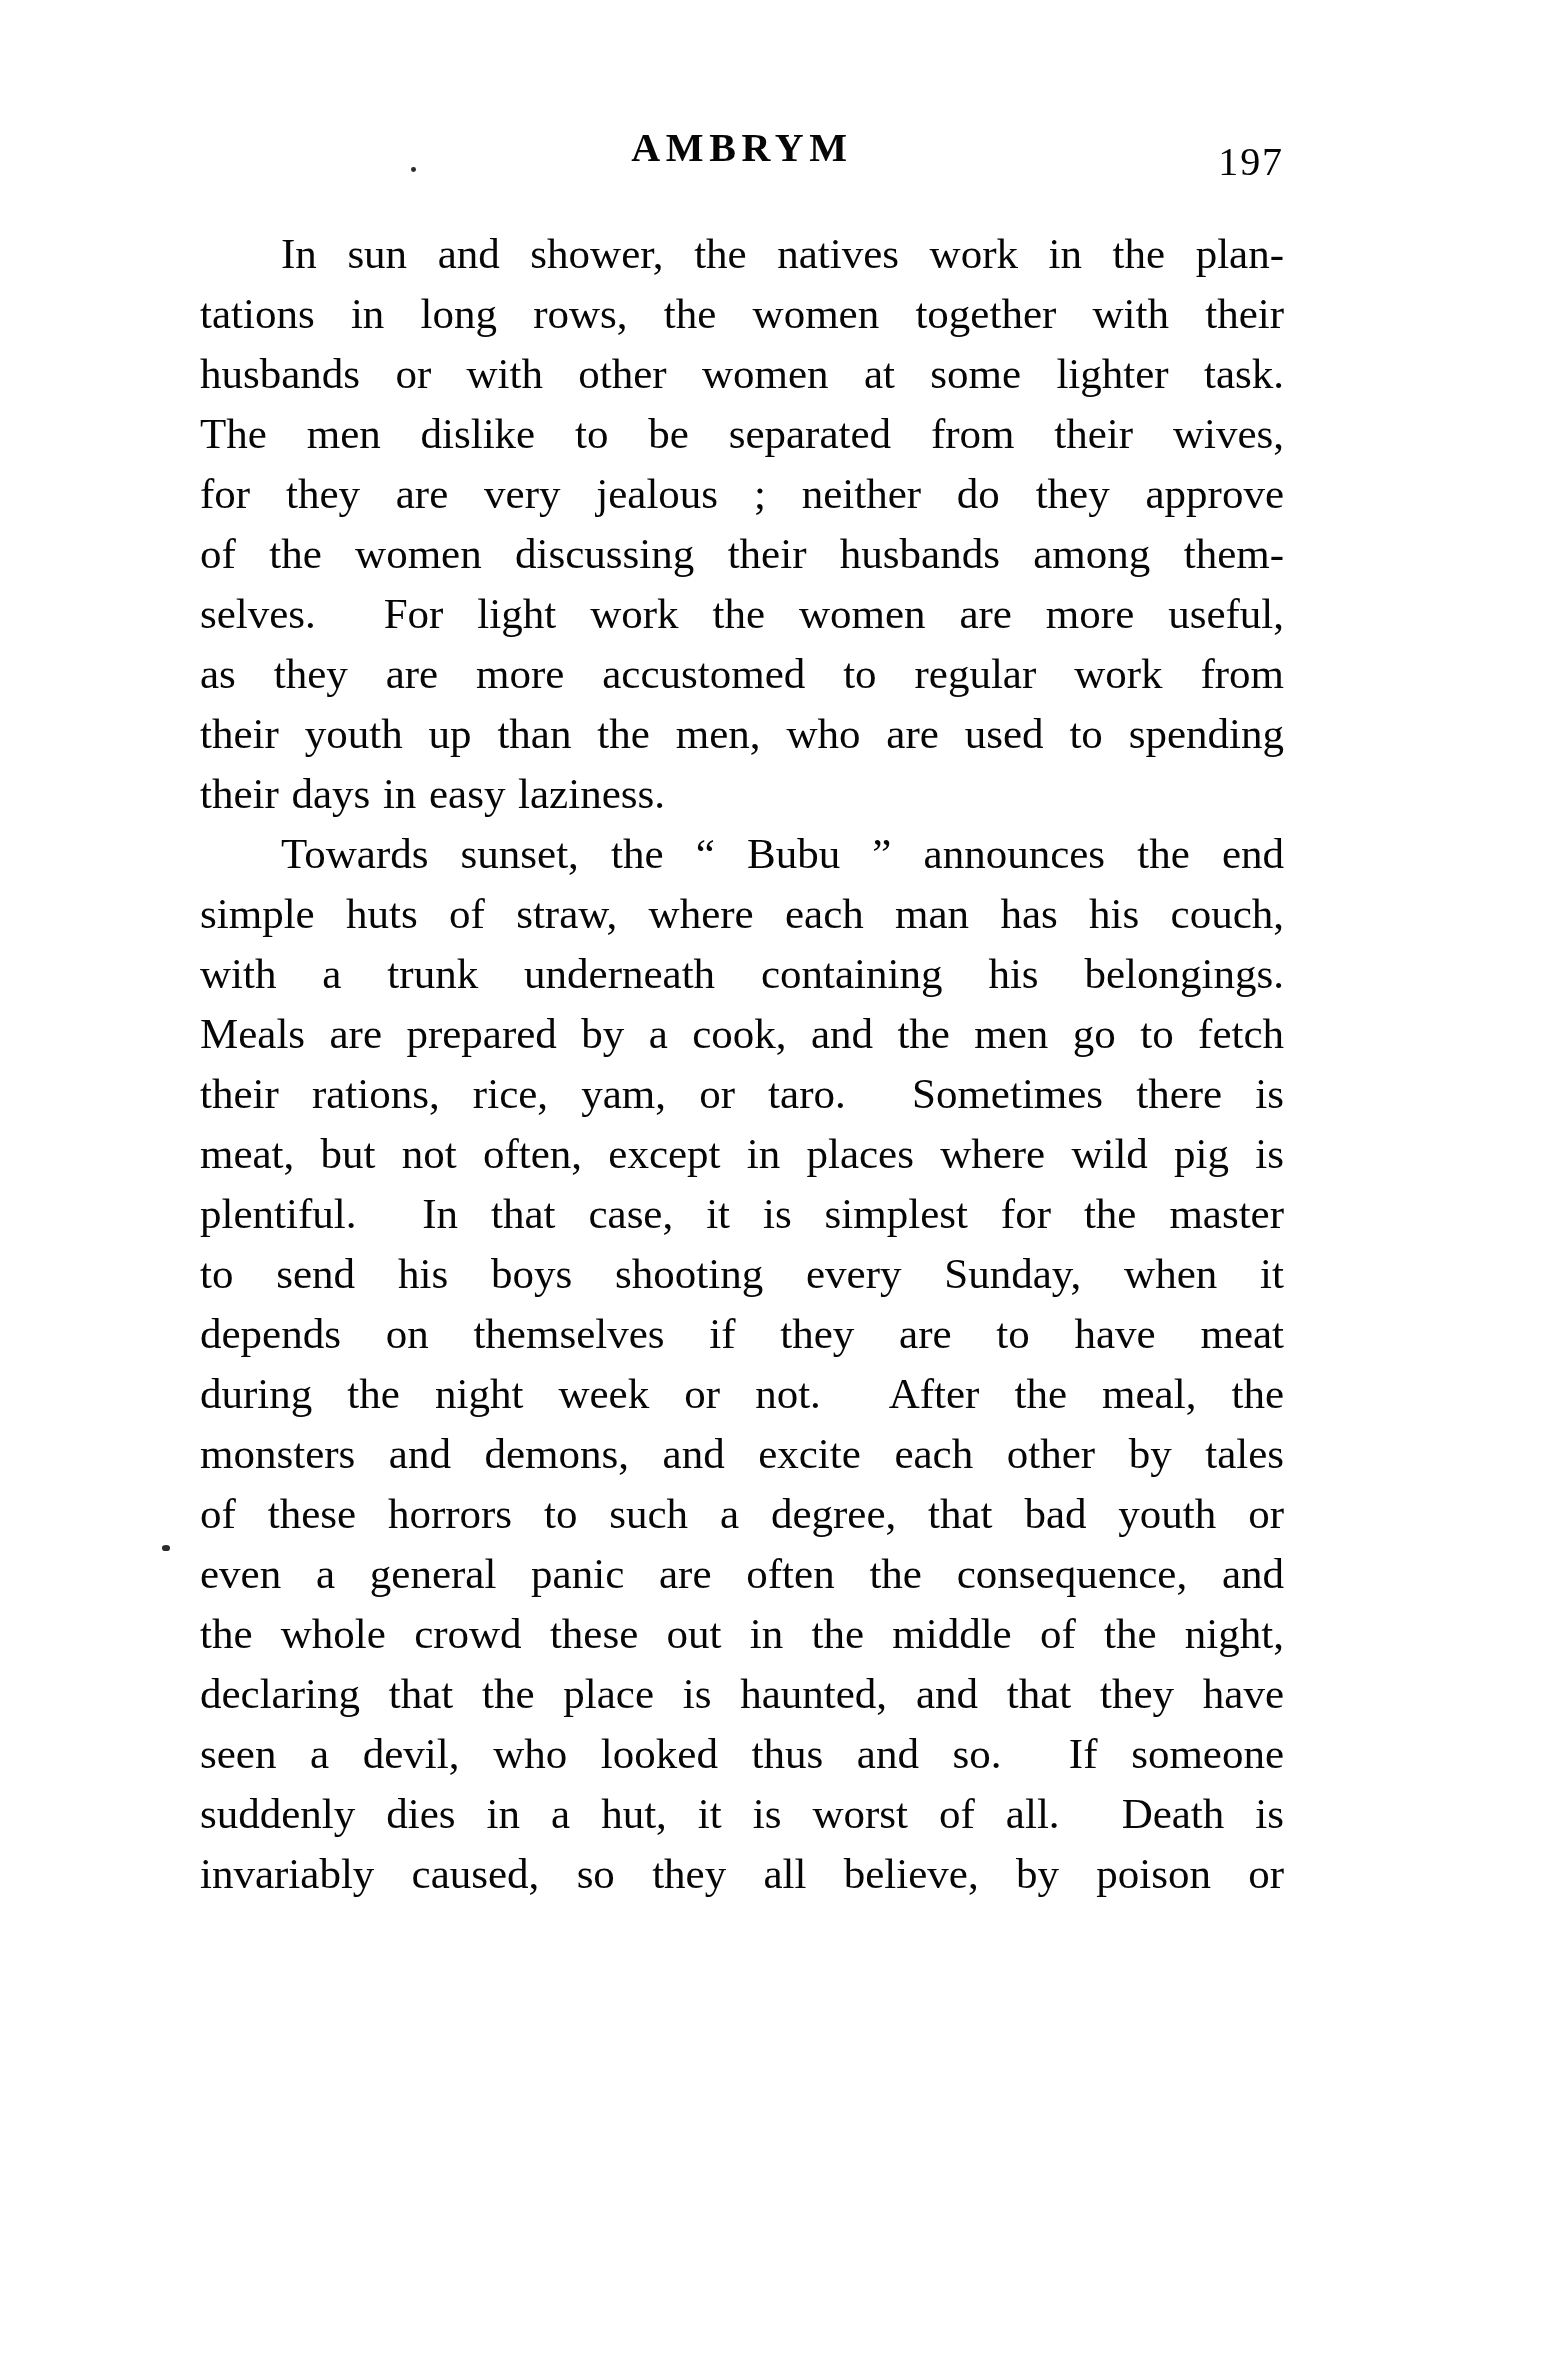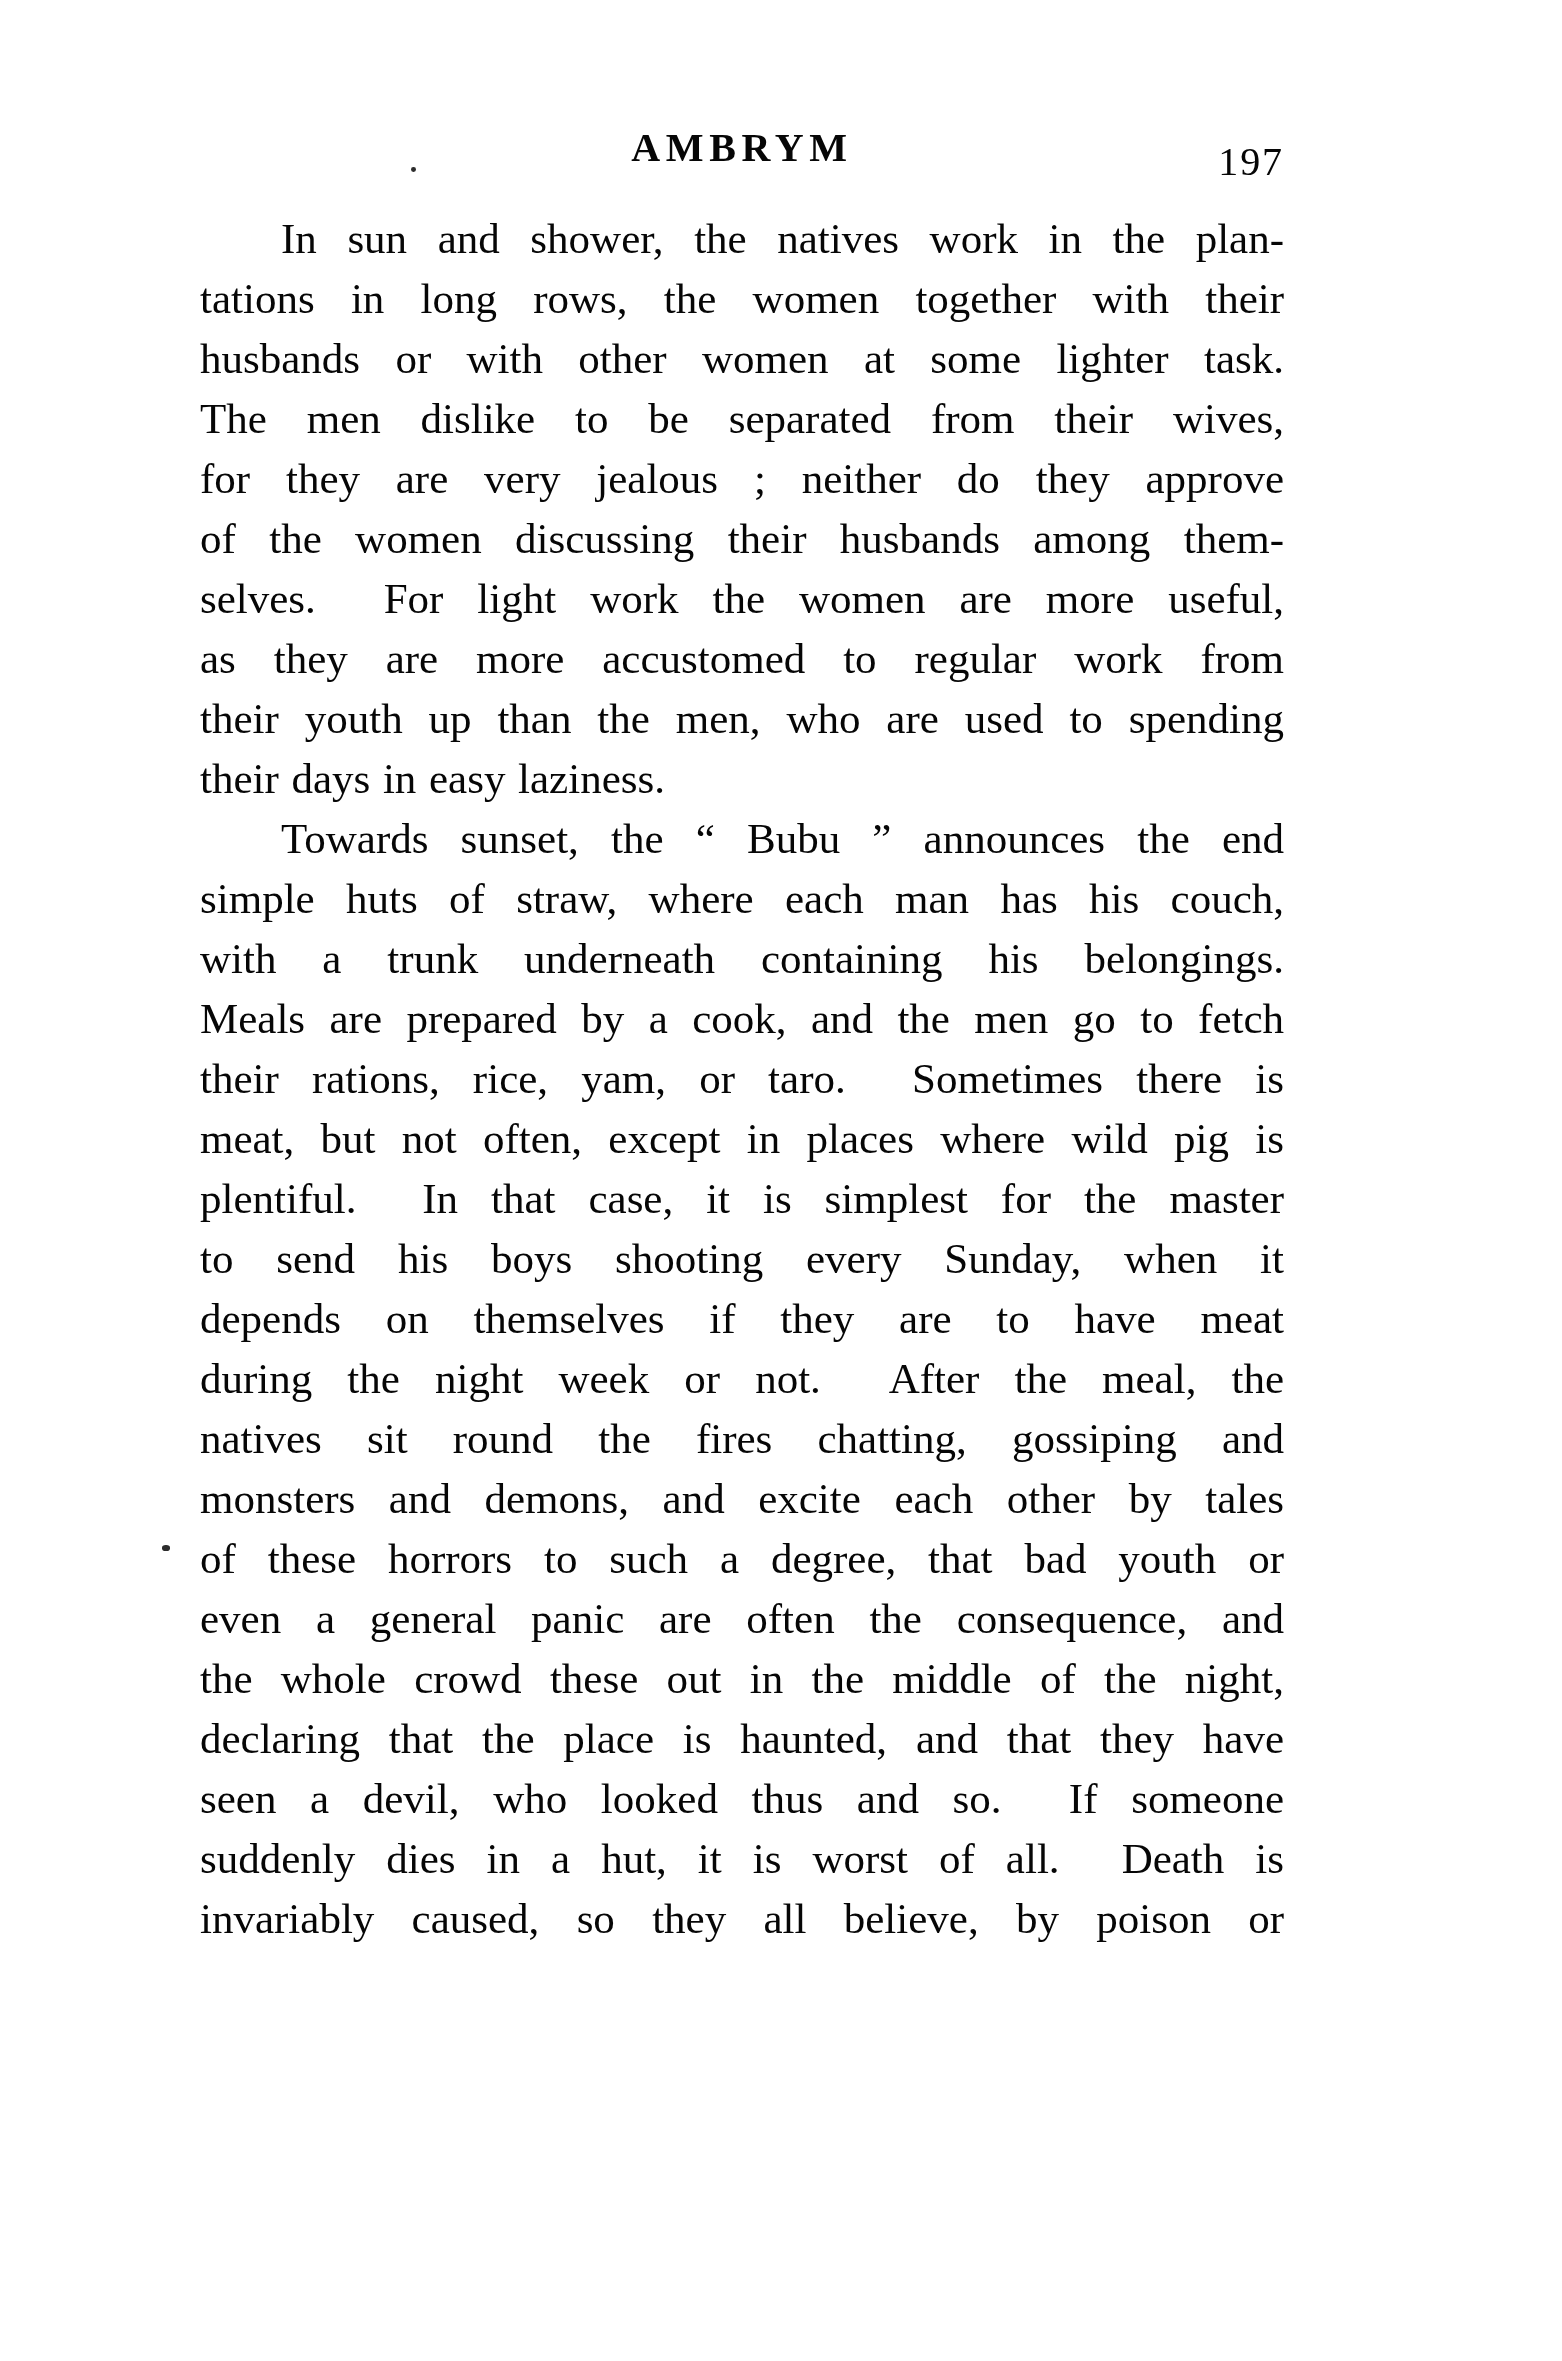--- a/index.html
+++ b/index.html
@@ -37,21 +37,21 @@
     height: 48px;
     line-height: 48px;
     text-align: right;
     font-size: 40px;
     letter-spacing: 1.9px;
     font-variant-numeric: oldstyle-nums;
   }
   .text-block {
     position: absolute;
     left: 200px;
-    top: 209px;
+    top: 224px;
     width: 1084px;
     font-size: 43px;
     word-spacing: 1.9px;
   }
   .line {
     height: 60px;
     line-height: 60px;
     text-align: justify;
     text-align-last: justify;
     white-space: pre-wrap;
@@ -101,21 +101,20 @@
       <div class="line indent">Towards sunset, the “ Bubu ” announces the end</div>
       <div class="line">simple huts of straw, where each man has his couch,</div>
       <div class="line">with a trunk underneath containing his belongings.</div>
       <div class="line">Meals are prepared by a cook, and the men go to fetch</div>
       <div class="line">their rations, rice, yam, or taro.  Sometimes there is</div>
       <div class="line">meat, but not often, except in places where wild pig is</div>
       <div class="line">plentiful.  In that case, it is simplest for the master</div>
       <div class="line">to send his boys shooting every Sunday, when it</div>
       <div class="line">depends on themselves if they are to have meat</div>
       <div class="line">during the night week or not.  After the meal, the</div>
-      <div class="line">natives sit round the fires chatting, gossiping and</div>
       <div class="line">monsters and demons, and excite each other by tales</div>
       <div class="line">of these horrors to such a degree, that bad youth or</div>
       <div class="line">even a general panic are often the consequence, and</div>
       <div class="line">the whole crowd these out in the middle of the night,</div>
       <div class="line">declaring that the place is haunted, and that they have</div>
       <div class="line">seen a devil, who looked thus and so.  If someone</div>
       <div class="line">suddenly dies in a hut, it is worst of all.  Death is</div>
       <div class="line">invariably caused, so they all believe, by poison or</div>
     </div>
   <div class="speck speck-1"></div>

